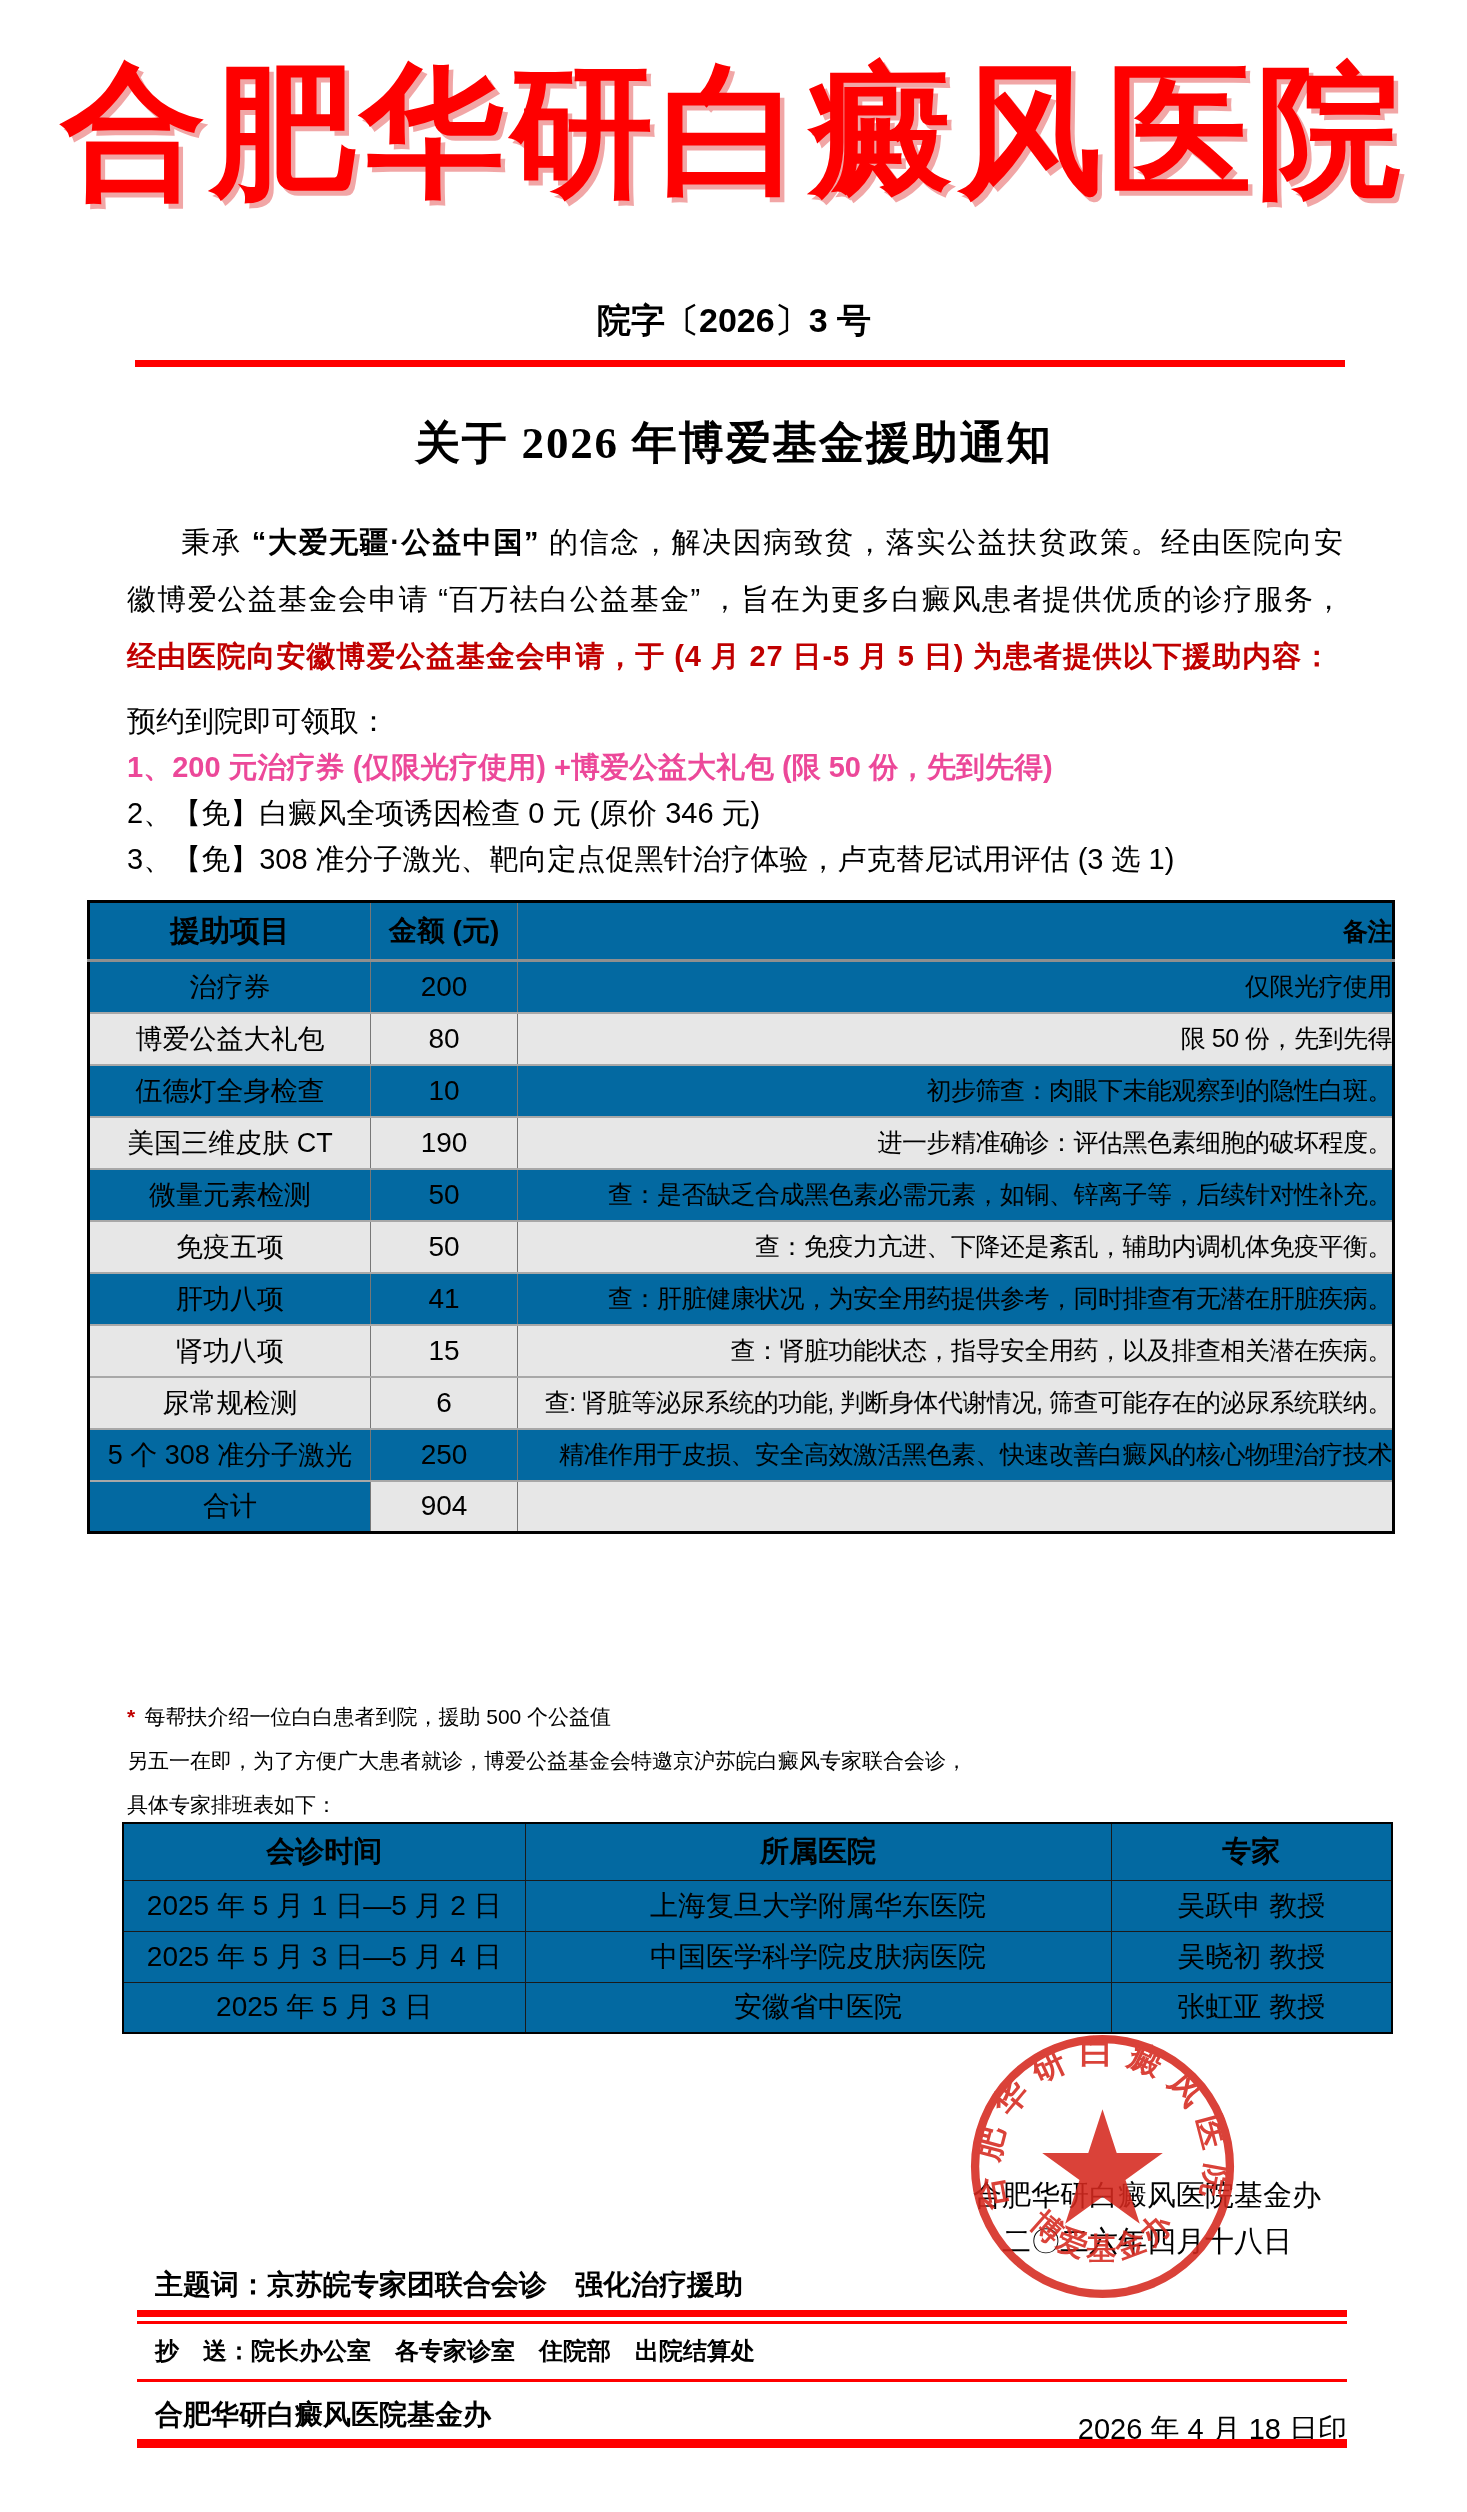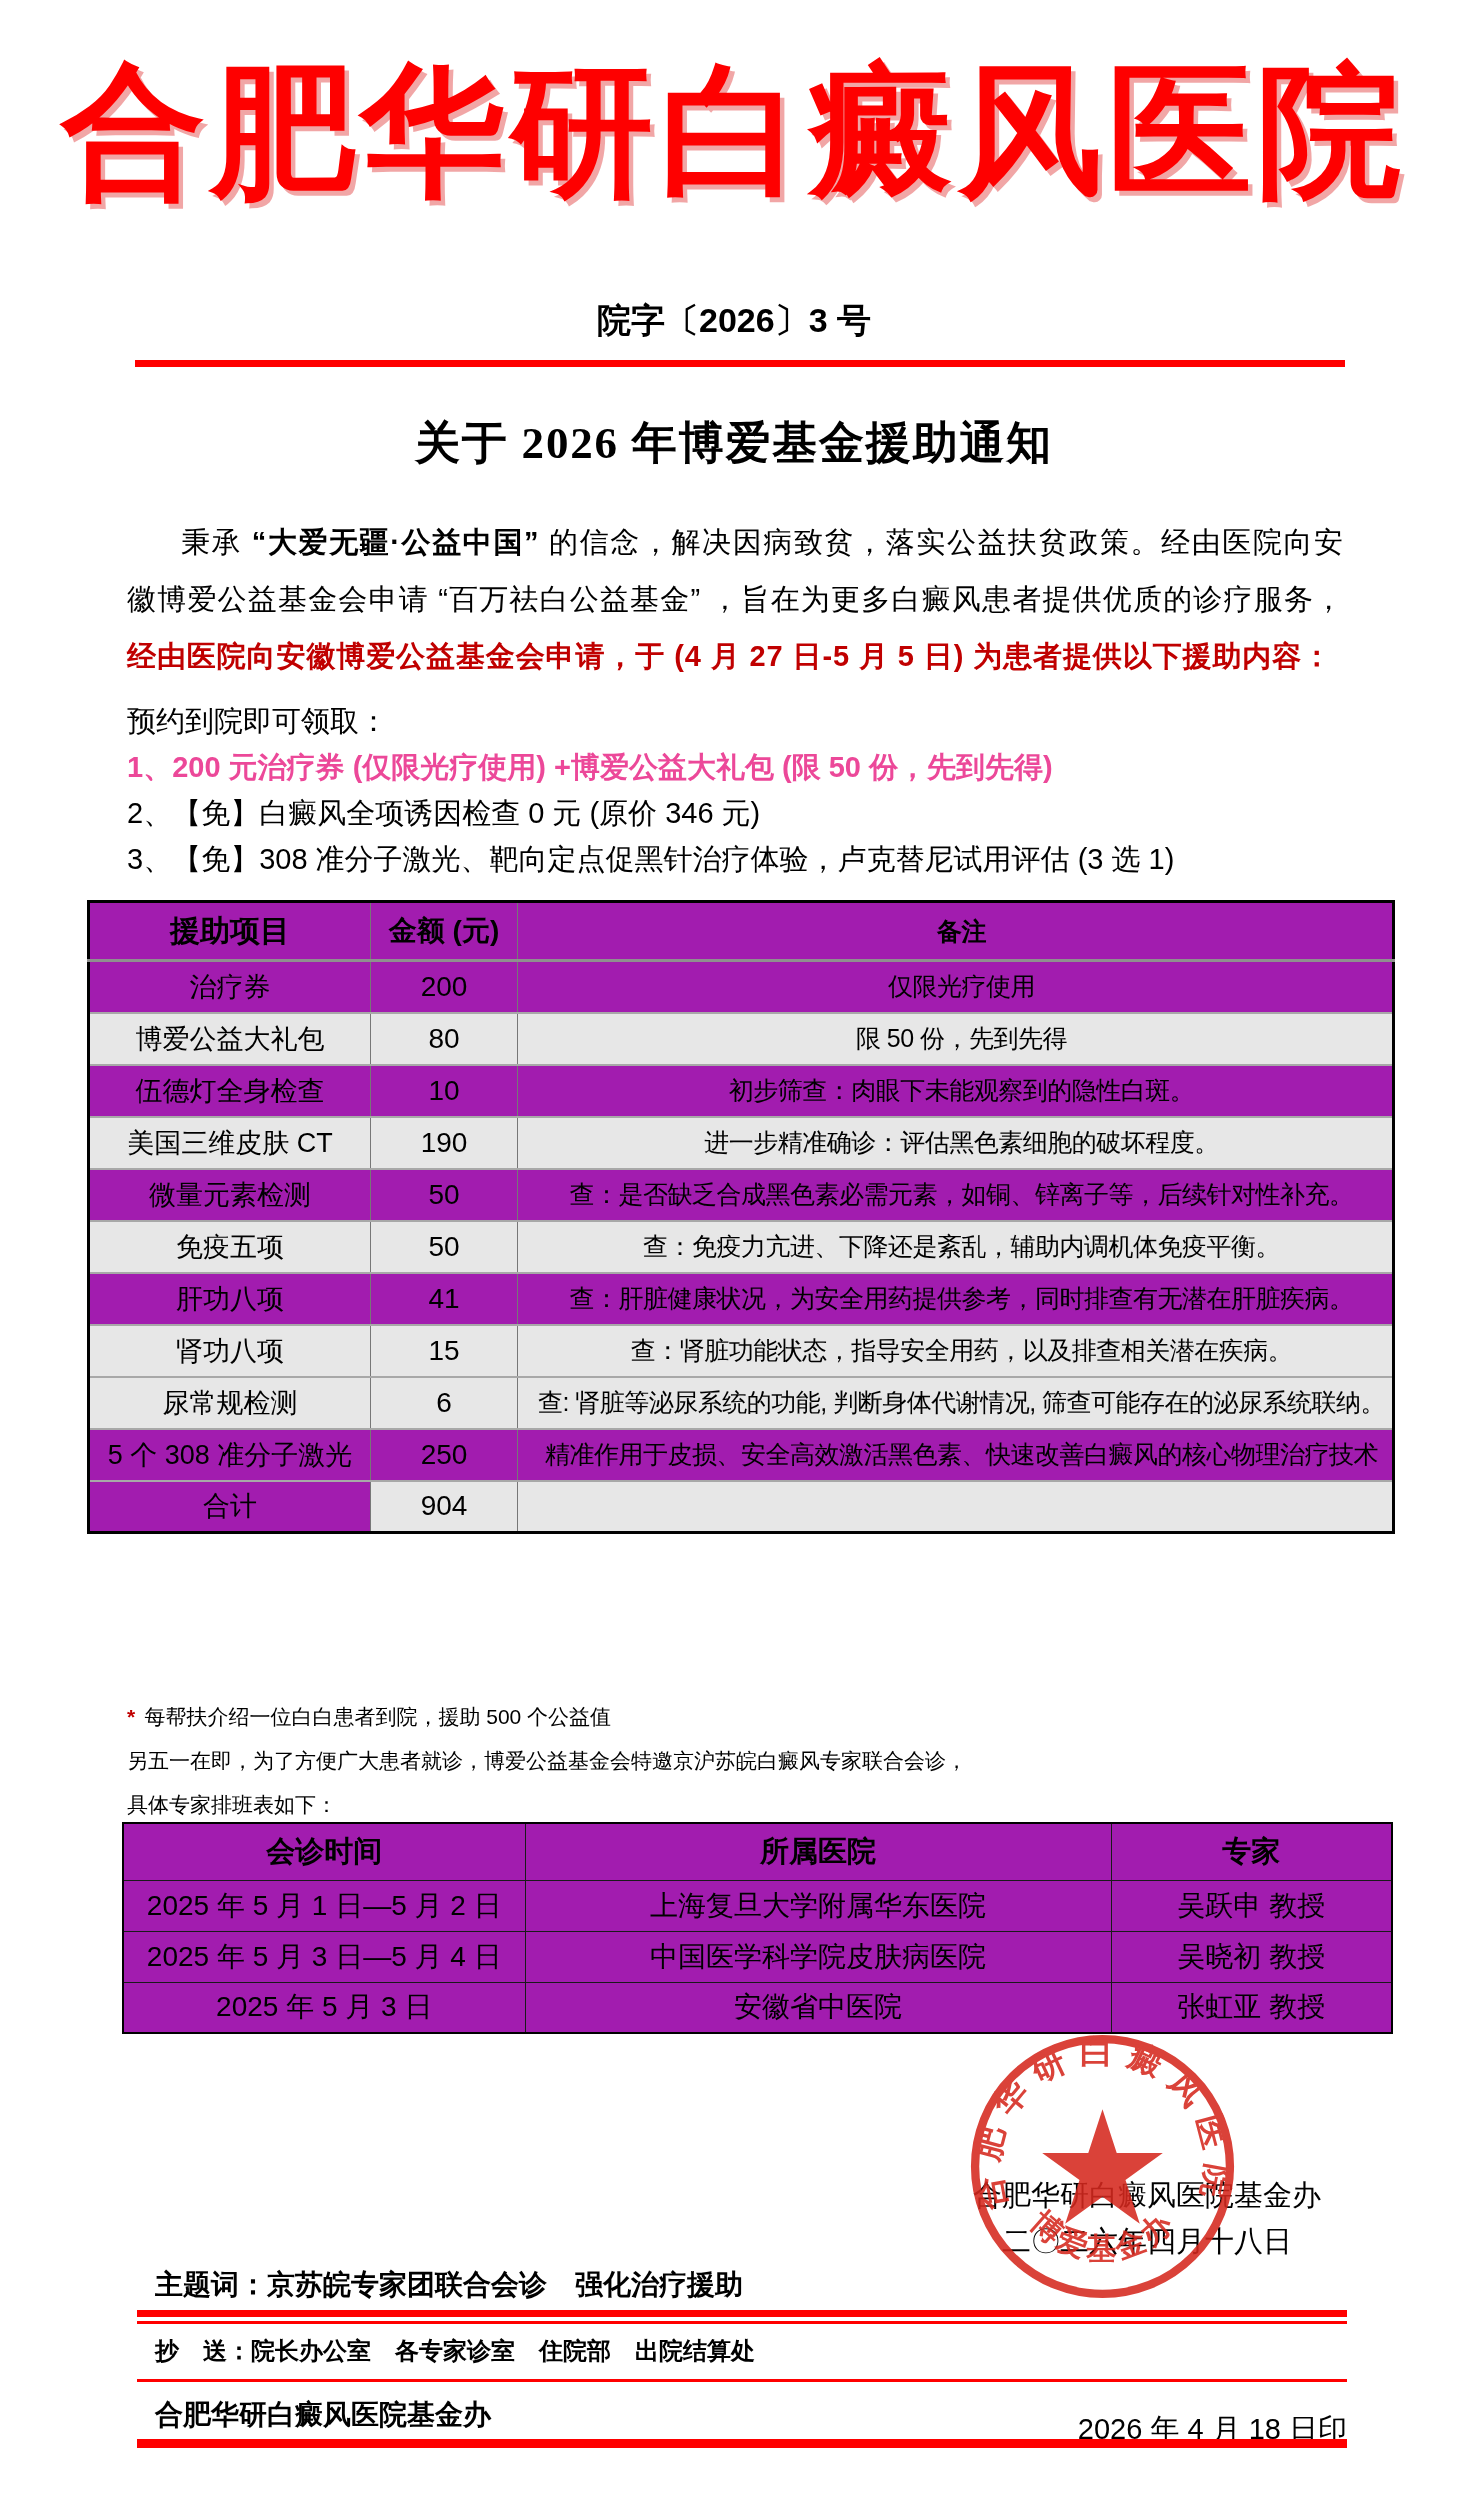--- a/index.html
+++ b/index.html
@@ -47,33 +47,33 @@
   }
   .b-black { font-weight: bold; }
   .red-bold { color: #c00000; font-weight: bold; }
 
   
   .benefits { top: 698px; left: 127px; width: 1230px; font-size: 29px; line-height: 46px; font-weight: 500; }
   .benefit-red { color: #ec4899; font-weight: bold; }
 
   
   .aid-table-wrap { top: 900px; left: 87px; }
-  table { border-collapse: collapse; table-layout: fixed; background: #a21caf; }
+  table { border-collapse: collapse; table-layout: fixed; background: #0369a1; }
   .t1 { width: 1305px; border: 3.7px solid #000; }
   .t1 th, .t1 td {
     border-left: 1.8px solid #777; border-right: 1.8px solid #777;
     border-top: 2.8px solid #a8a8a8; border-bottom: 2.8px solid #a8a8a8;
     text-align: center; vertical-align: middle;
     font-size: 27px; white-space: nowrap; overflow: hidden;
   }
   .t1 th { height: 59px; font-size: 30px; font-weight: bold; border-bottom: 3.7px solid #8f8f8f; }
   .t1 td { height: 52px; }
   .t1 .c-item  { width: 282px; }
   .t1 .c-amount{ width: 147px; font-size: 28px; }
-  .t1 .c-note  { width: 876px; text-align: center; padding-left: 13px; font-size: 25px; letter-spacing: -0.5px; }
+  .t1 .c-note  { width: 876px; text-align: right; padding-left: 13px; font-size: 25px; letter-spacing: -0.5px; }
   td.shaded, th.shaded { background: #e7e7e7; }
 
   
   .mid-notes { top: 1695px; left: 127px; width: 1230px; font-size: 21px; line-height: 44px; font-weight: 500; }
   .star-mark { color: #c00000; font-weight: bold; padding-right: 9.2px; }
 
   
   .schedule-wrap { top: 1822px; left: 122px; }
   .t2 { width: 1269px; border: 2.8px solid #000; }
   .t2 th, .t2 td {

